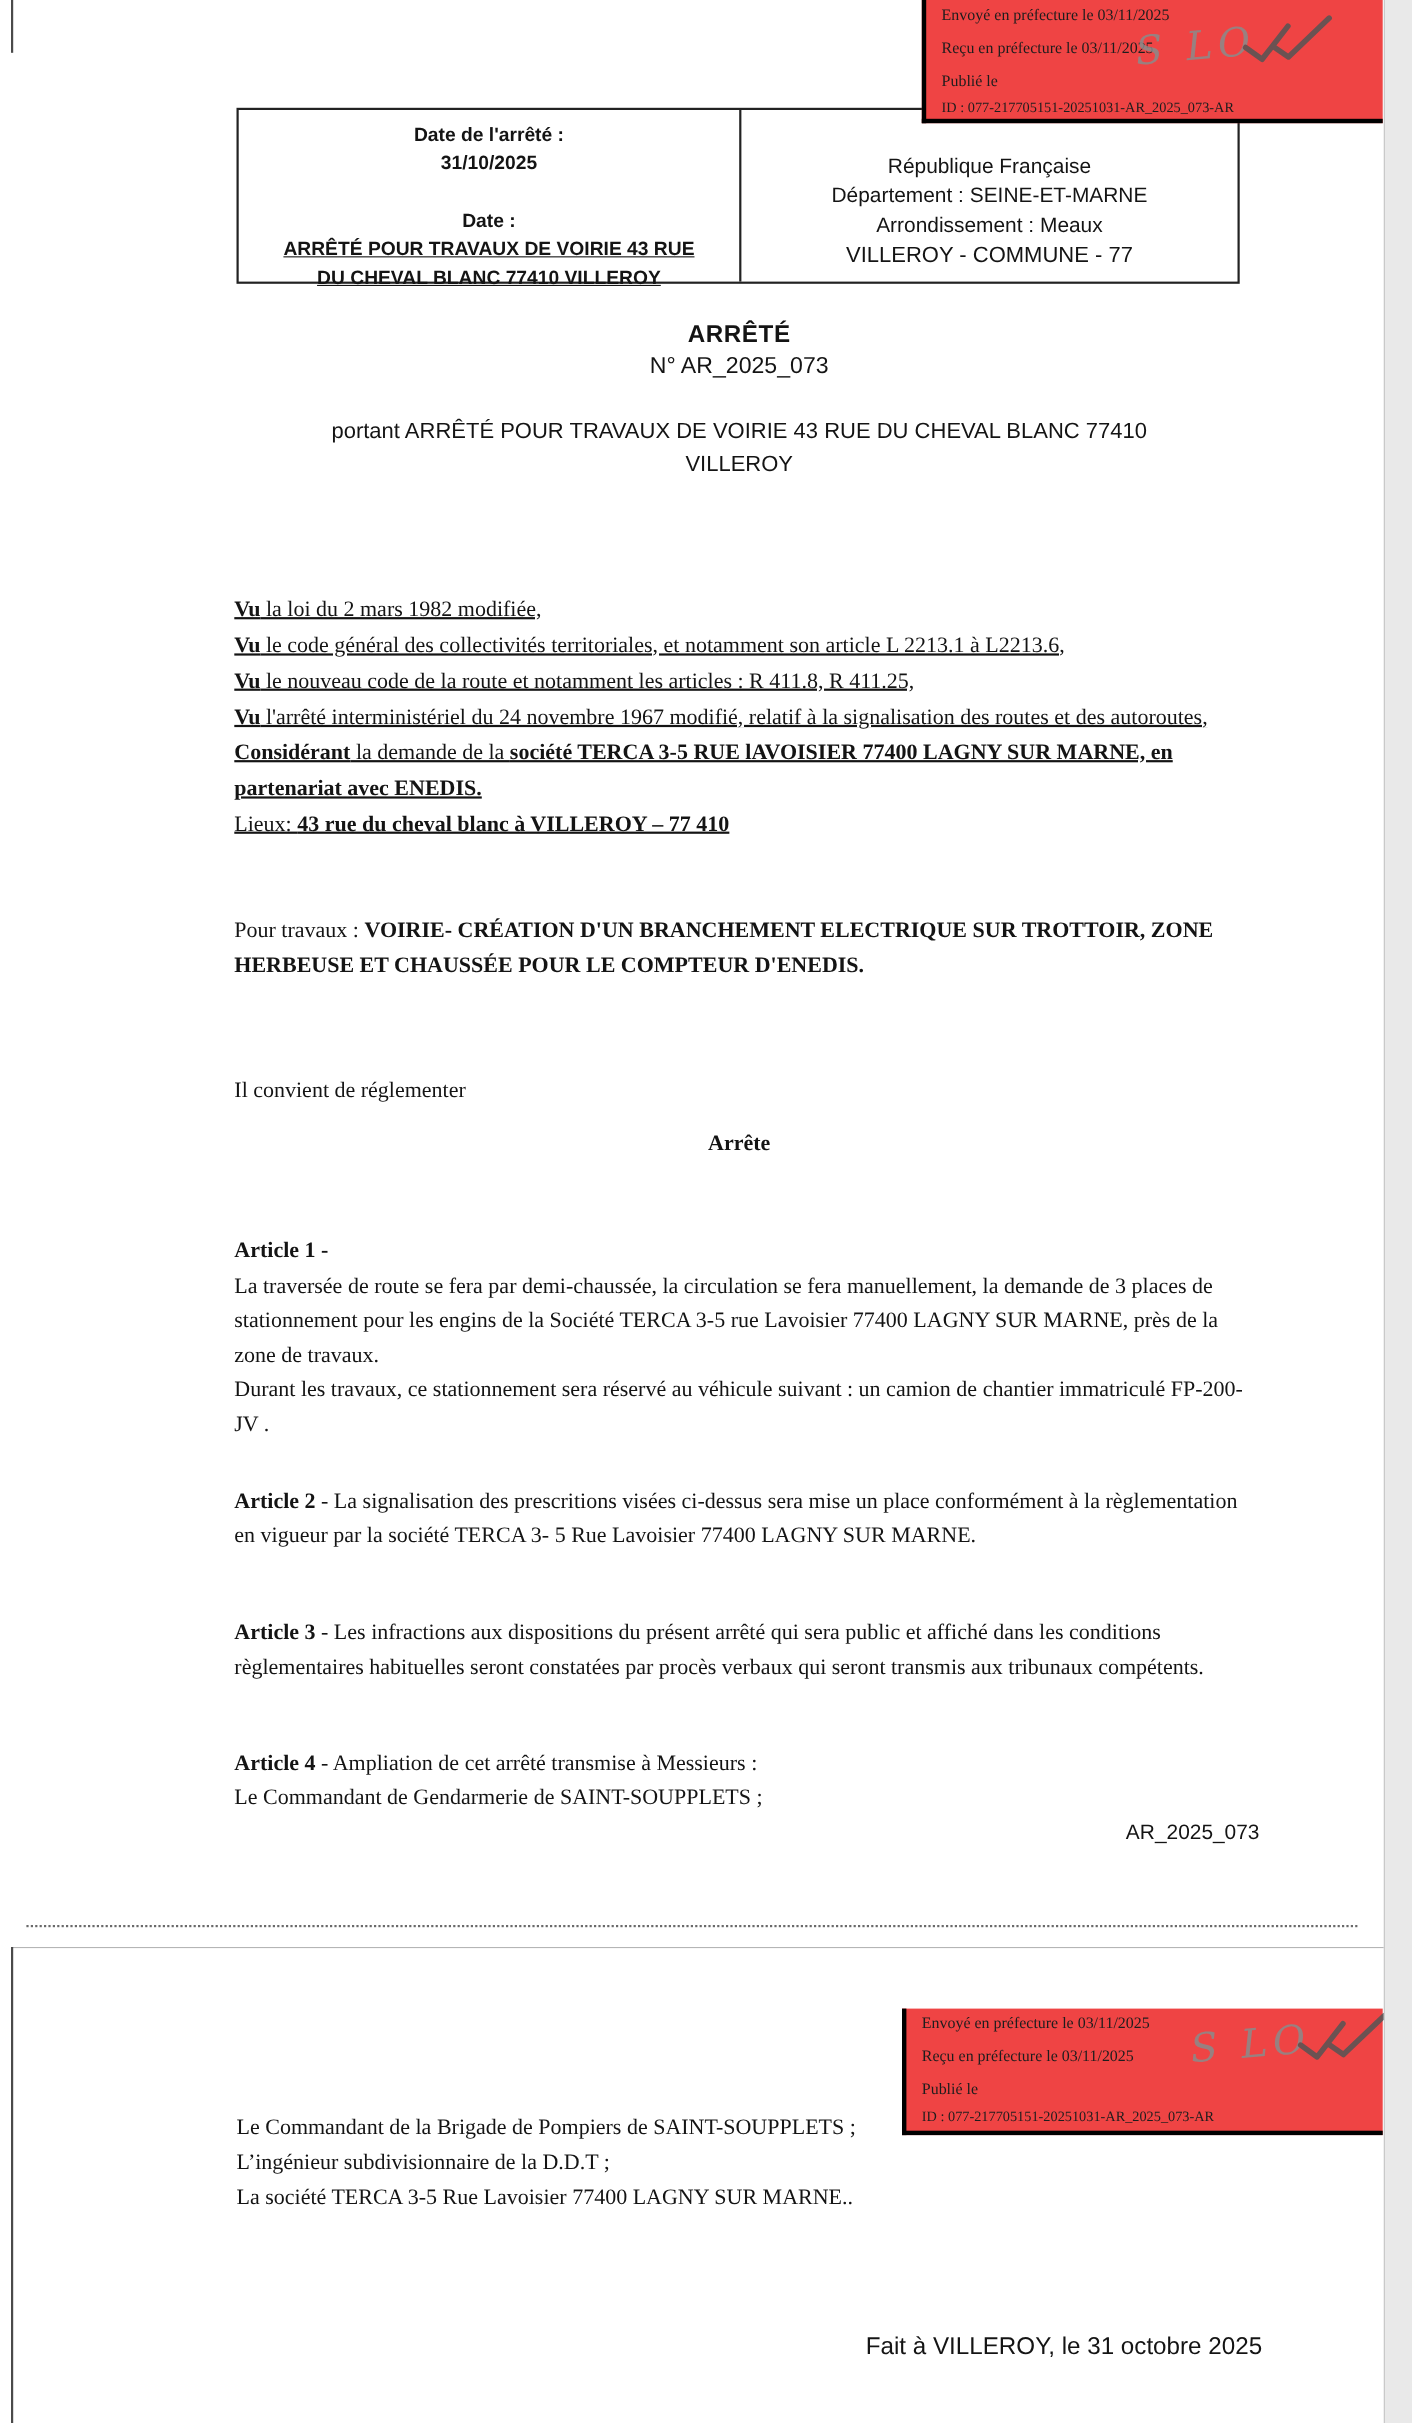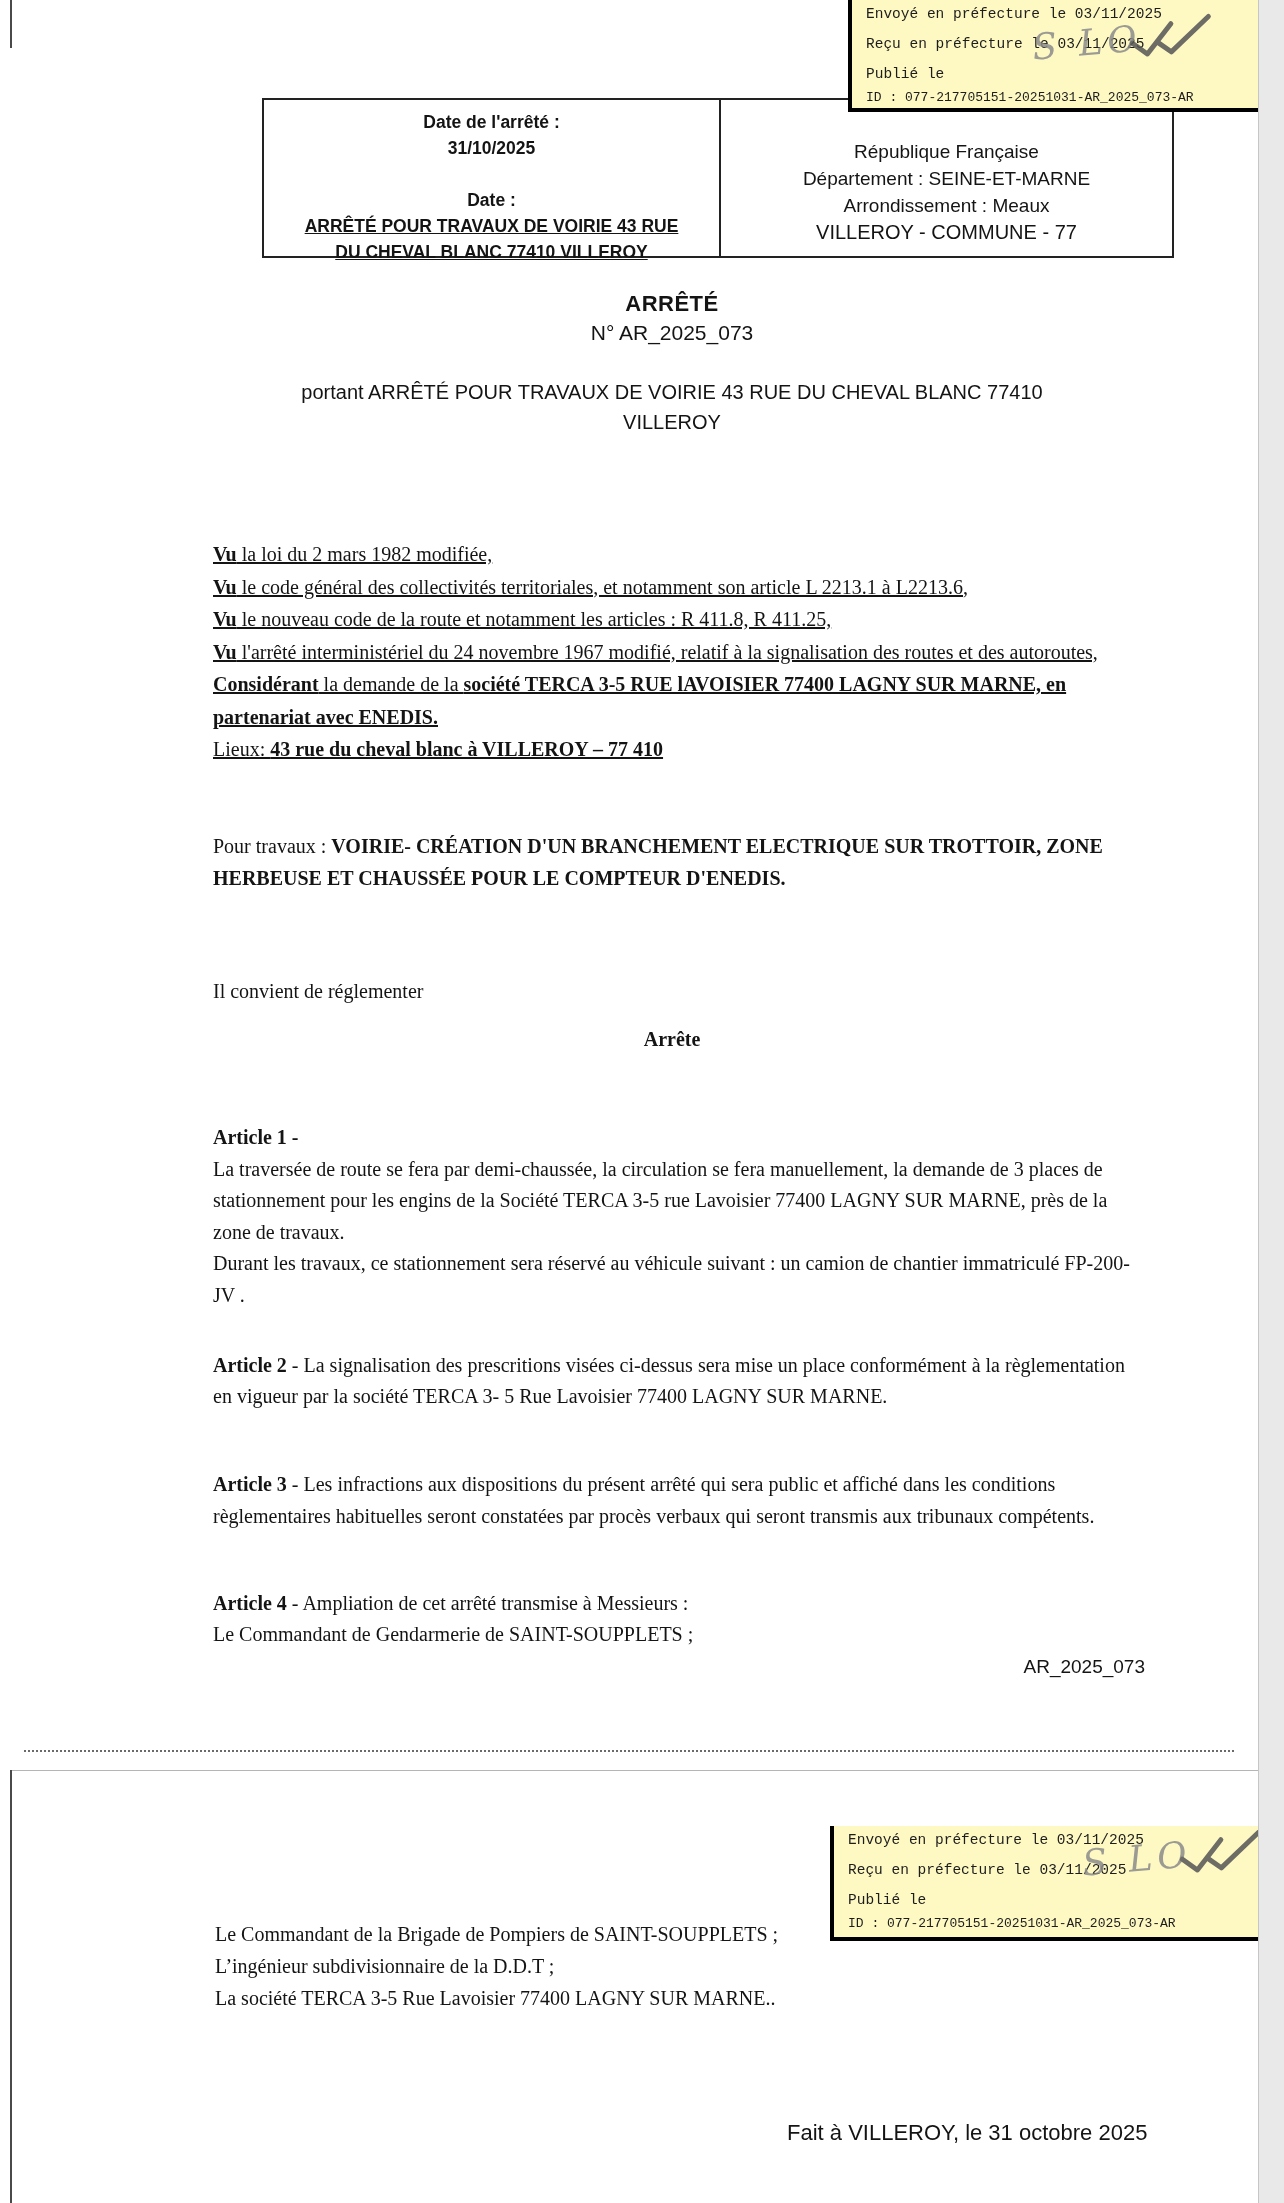--- a/index.html
+++ b/index.html
@@ -16,42 +16,42 @@
             background:#e9e9e9; border-left:1px solid #c6c6c6; z-index:7; }
 
   
   .p1-left-edge { position:absolute; left:10px; top:0; width:2px; height:48px; background:#4a4a4a; }
   .separator { position:absolute; left:24px; top:1750px; width:1210px; height:0;
                border-top:2px dotted #6a6a6a; }
   .p2-top-border { position:absolute; left:10px; top:1770px; width:1248px; height:1px; background:#b5b5b5; }
   .p2-left-border { position:absolute; left:10px; top:1770px; width:2px; height:433px; background:#4a4a4a; }
 
   
-  .stamp { position:absolute; background:#fef9c3; z-index:5;
+  .stamp { position:absolute; background:#ef4444; z-index:5;
            border-left:4px solid #000; border-bottom:4px solid #000;
-           font-family:Liberation Mono, monospace; font-size:14.5px; color:#1d1d1d;margin-left:10px; }
+           font-family:Liberation Serif, serif; font-size:14.5px; color:#1d1d1d; }
   .stamp1 { left:838px; top:0; width:419px; height:112px; }
   .stamp2 { left:820px; top:1826px; width:437px; height:115px; }
   .stamp .sline { position:absolute; left:14px; white-space:nowrap; }
   .stamp .s1 { top:6px; } .stamp .s2 { top:36px; } .stamp .s3 { top:66px; }
   .stamp .s4 { top:90px; font-size:13px; }
 
   
   .sig { position:absolute; z-index:6; display:flex; align-items:center;
          font-family:"DejaVu Serif", serif; font-style:italic;
          font-size:36px; color:#8b8b8b; letter-spacing:5px;
          transform:rotate(-5deg); opacity:.85; white-space:nowrap; }
   .sig1 { left:1032px; top:14px; }
   .sig2 { left:1082px; top:1830px; }
   .sig svg { margin-left:-14px; margin-top:6px; }
 
   
   .header-table { position:absolute; left:215px; top:98px; width:912px; height:160px;
                   display:flex; border:2px solid #222; z-index:2;
-                  font-family:"Liberation Sans", sans-serif; text-align:center;margin-left:47px; }
+                  font-family:"Liberation Sans", sans-serif; text-align:center; }
   .hcell-left { width:457px; border-right:2px solid #222; padding-top:9px;
                 font-weight:bold; font-size:17.5px; line-height:26px; }
   .hcell-right { flex:1; padding-top:38px; font-size:19px; line-height:27px; }
   .hcell-right .big { font-size:20px; }
   .uline { text-decoration:underline; }
   .spacer26 { height:26px; }
 
   
   .title-arrete { position:absolute; left:213px; top:291px; width:918px; text-align:center;
                   font-family:"Liberation Sans", sans-serif; font-weight:bold;

